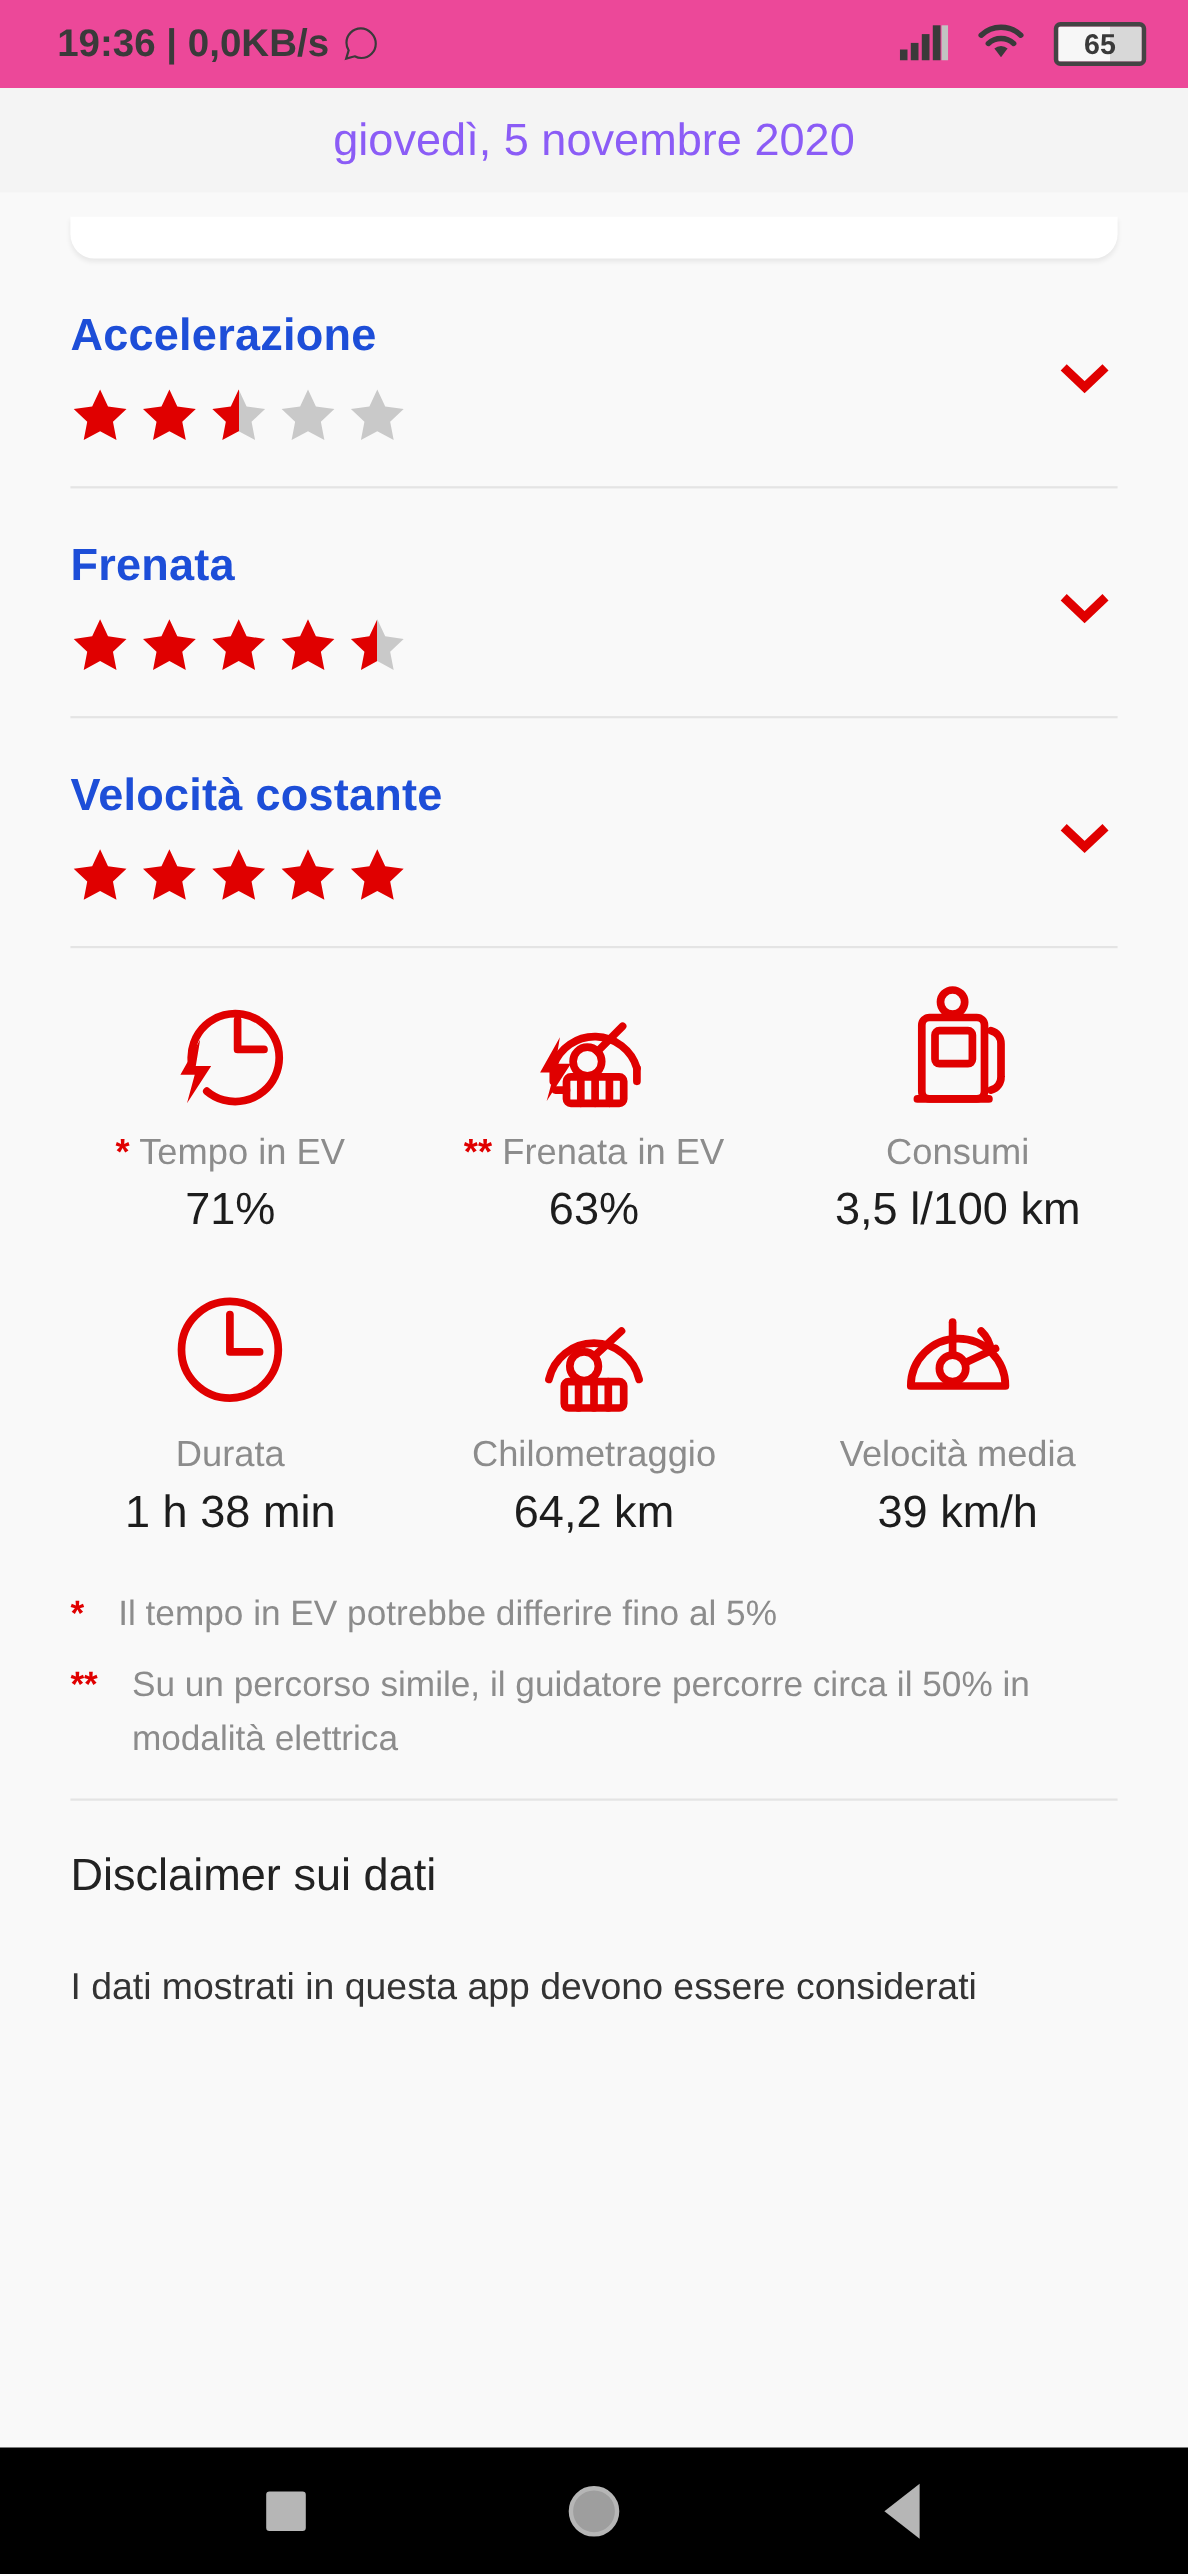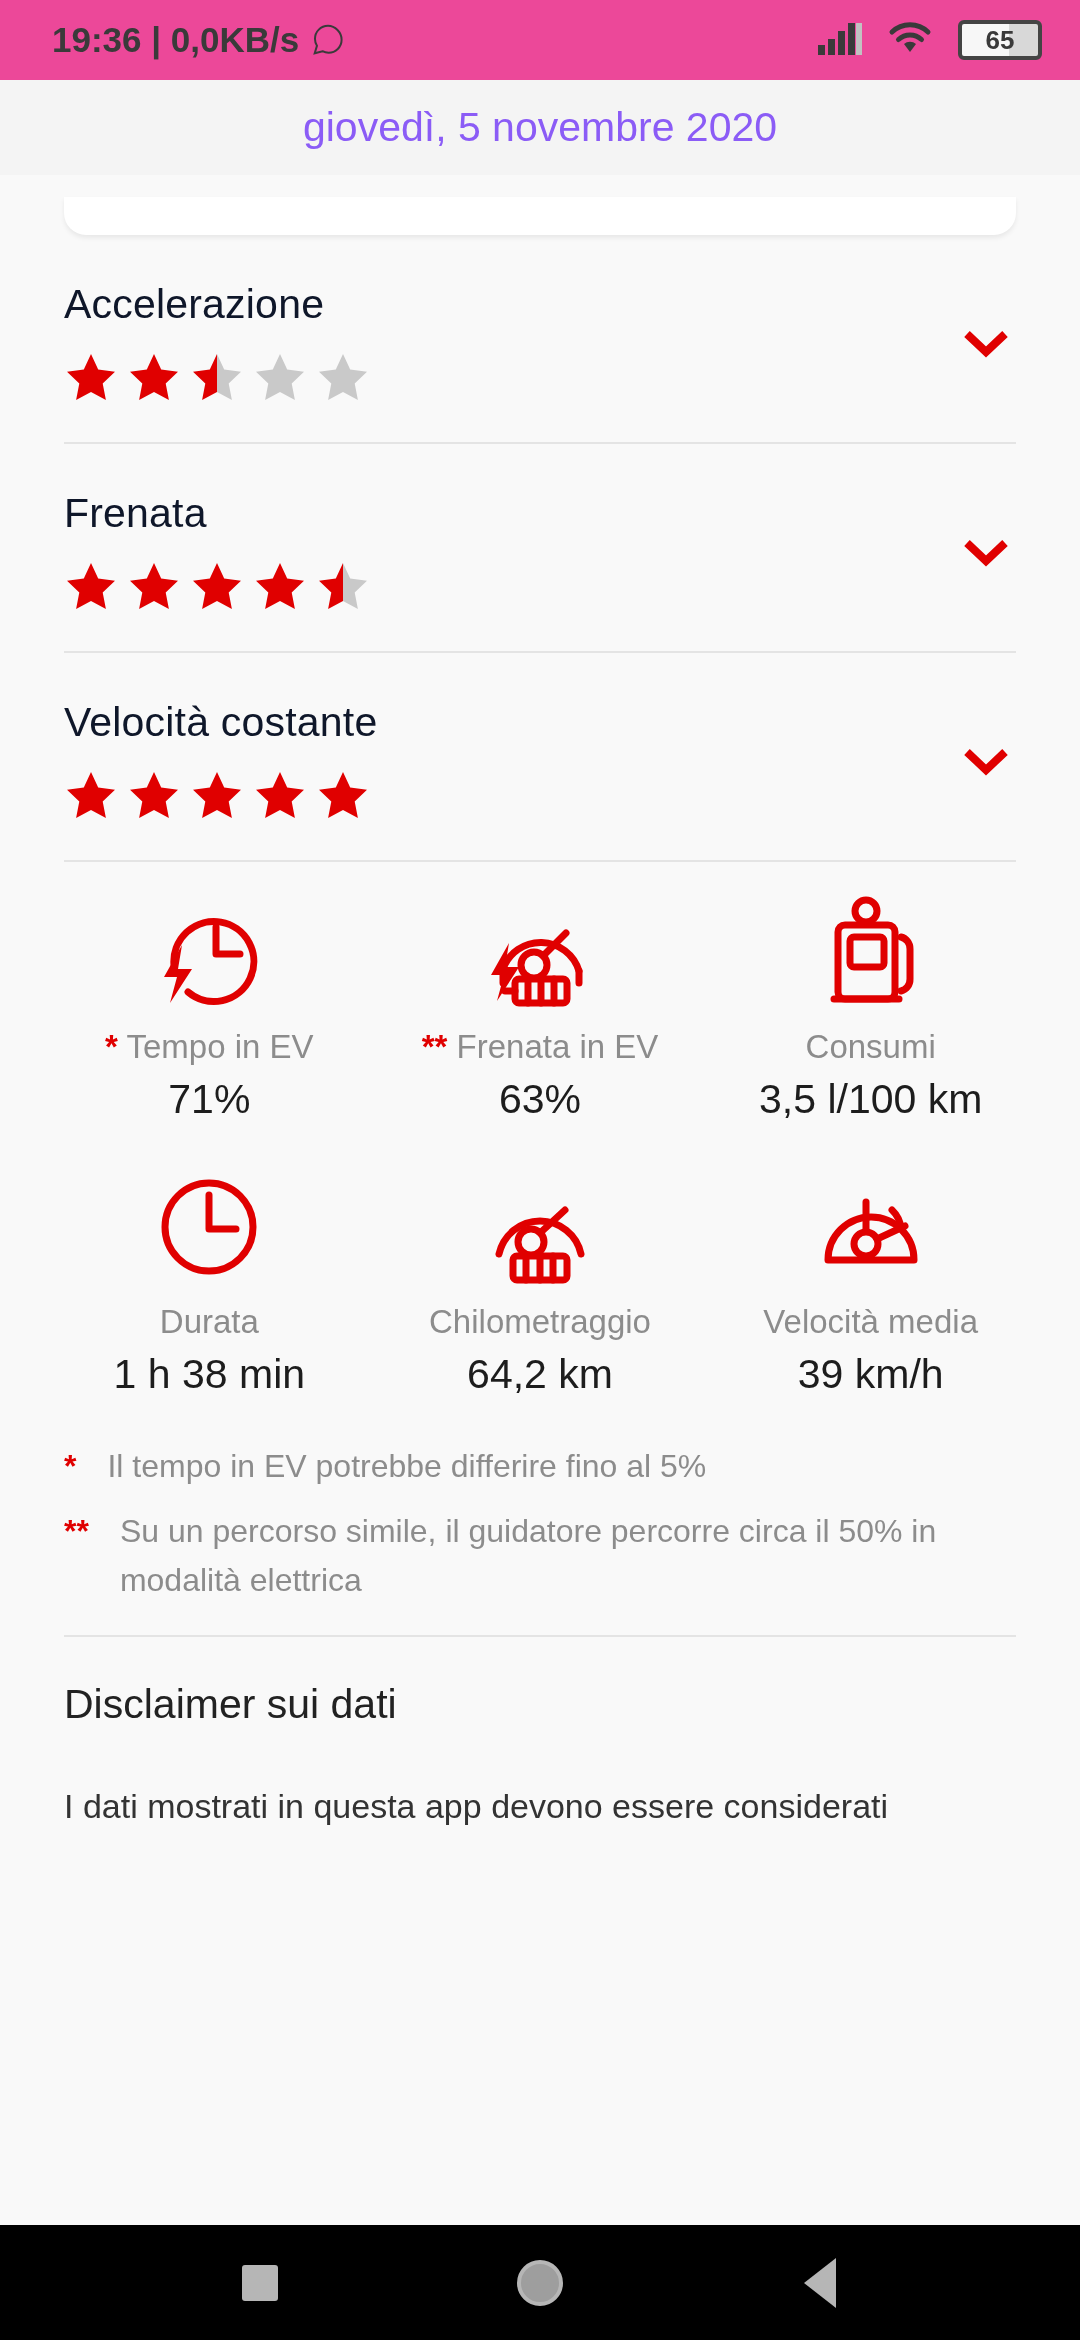--- a/index.html
+++ b/index.html
@@ -56,21 +56,21 @@
     border-radius:0 0 22px 22px;
     box-shadow:0 3px 5px rgba(0,0,0,0.07);
   }
 
   
   .rating{
     margin:0 64px; padding-top:46px;
     position:relative;
   }
   .rating-title{
-    font-size:41px; color:#0f172a; font-weight:400;
+    font-size:41px; color:#1d4ed8; font-weight:700;
     letter-spacing:0.2px;
   }
   .stars{ margin-top:22px; display:flex; gap:9px; }
   .star{ width:54px; height:54px; position:relative; display:block; }
   .star svg{ width:54px; height:54px; display:block; }
   .chev{
     position:absolute; right:2px; top:88px;
     width:56px; height:40px;
     display:flex; align-items:center; justify-content:center;
   }

